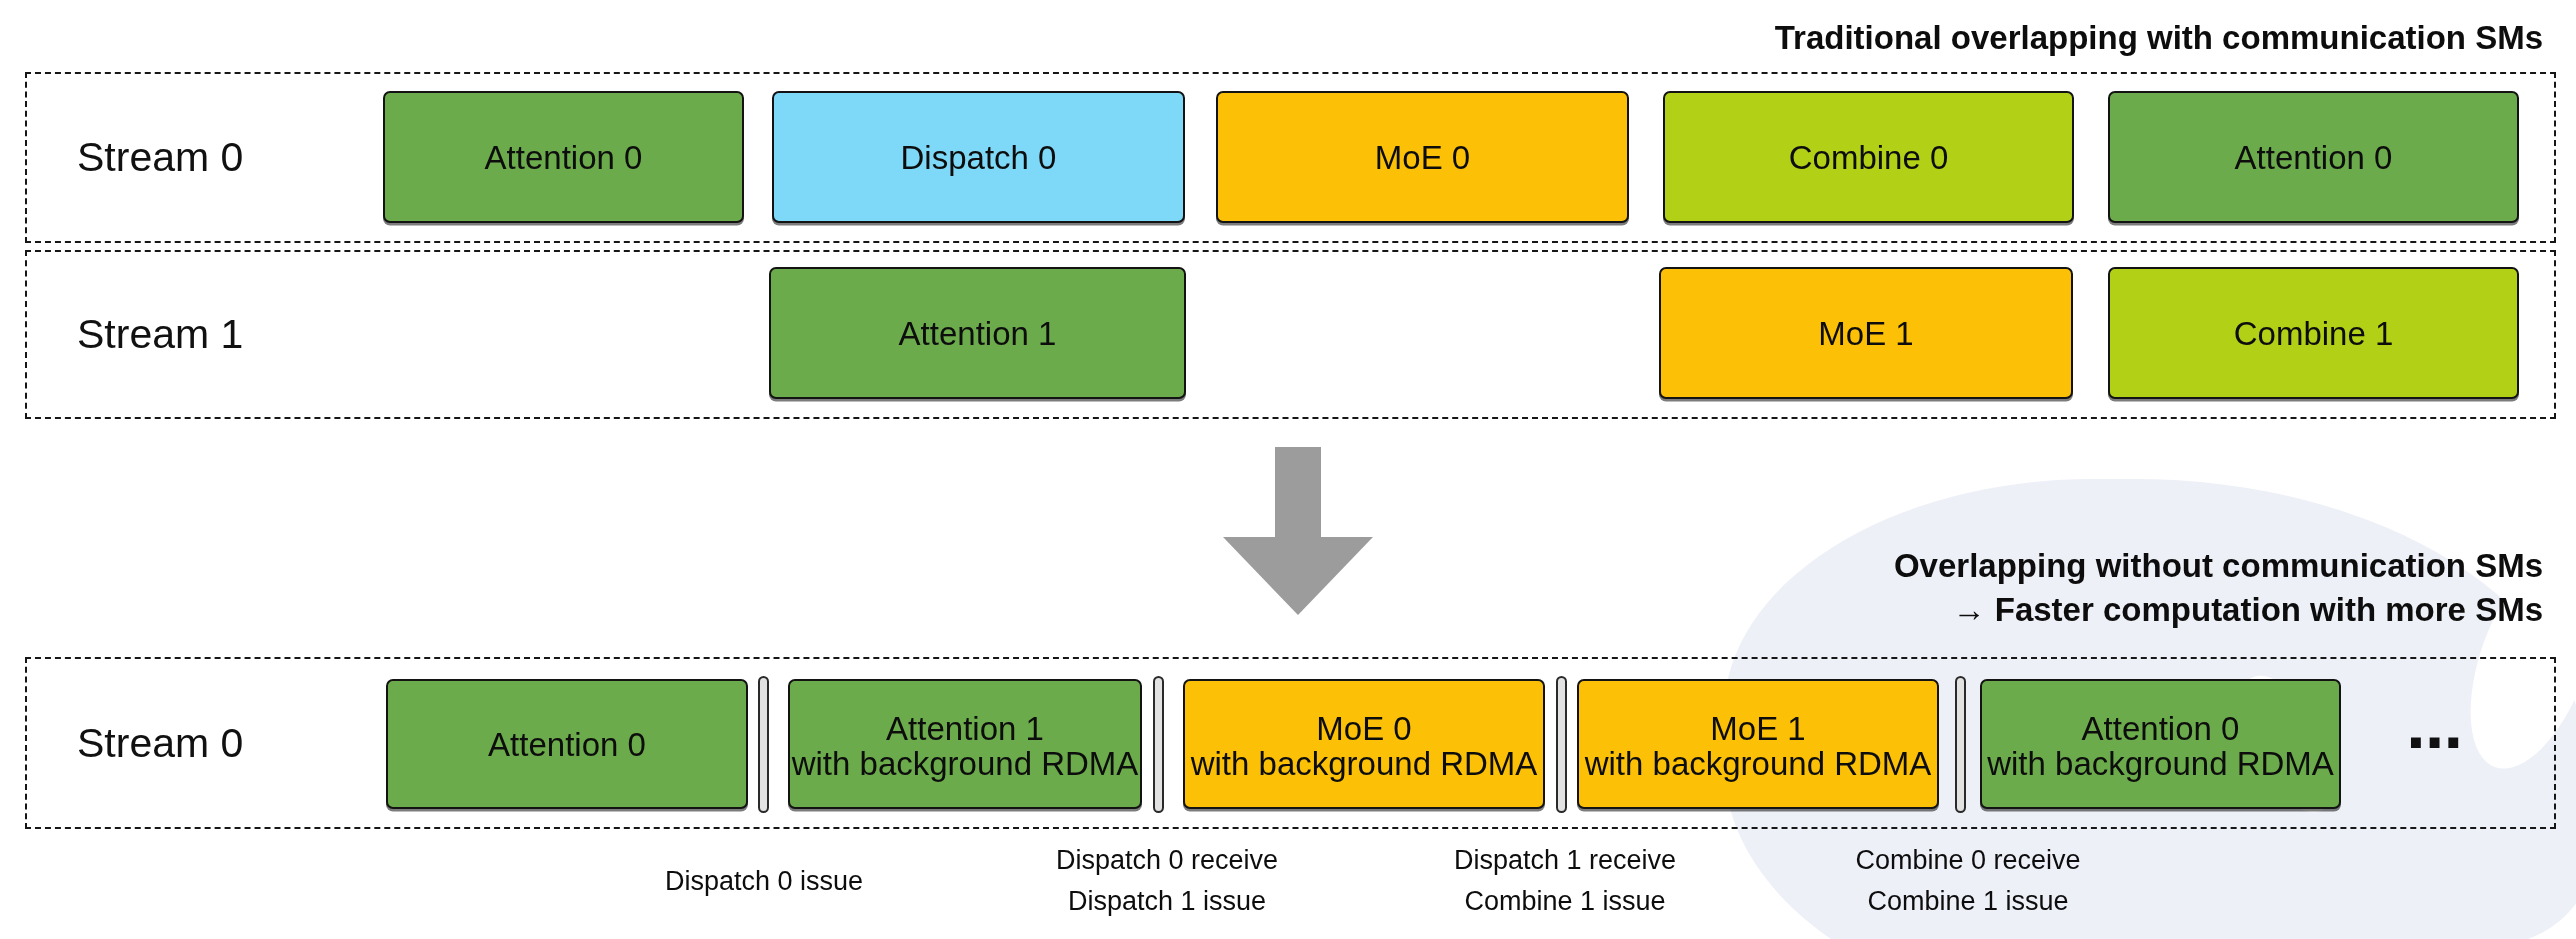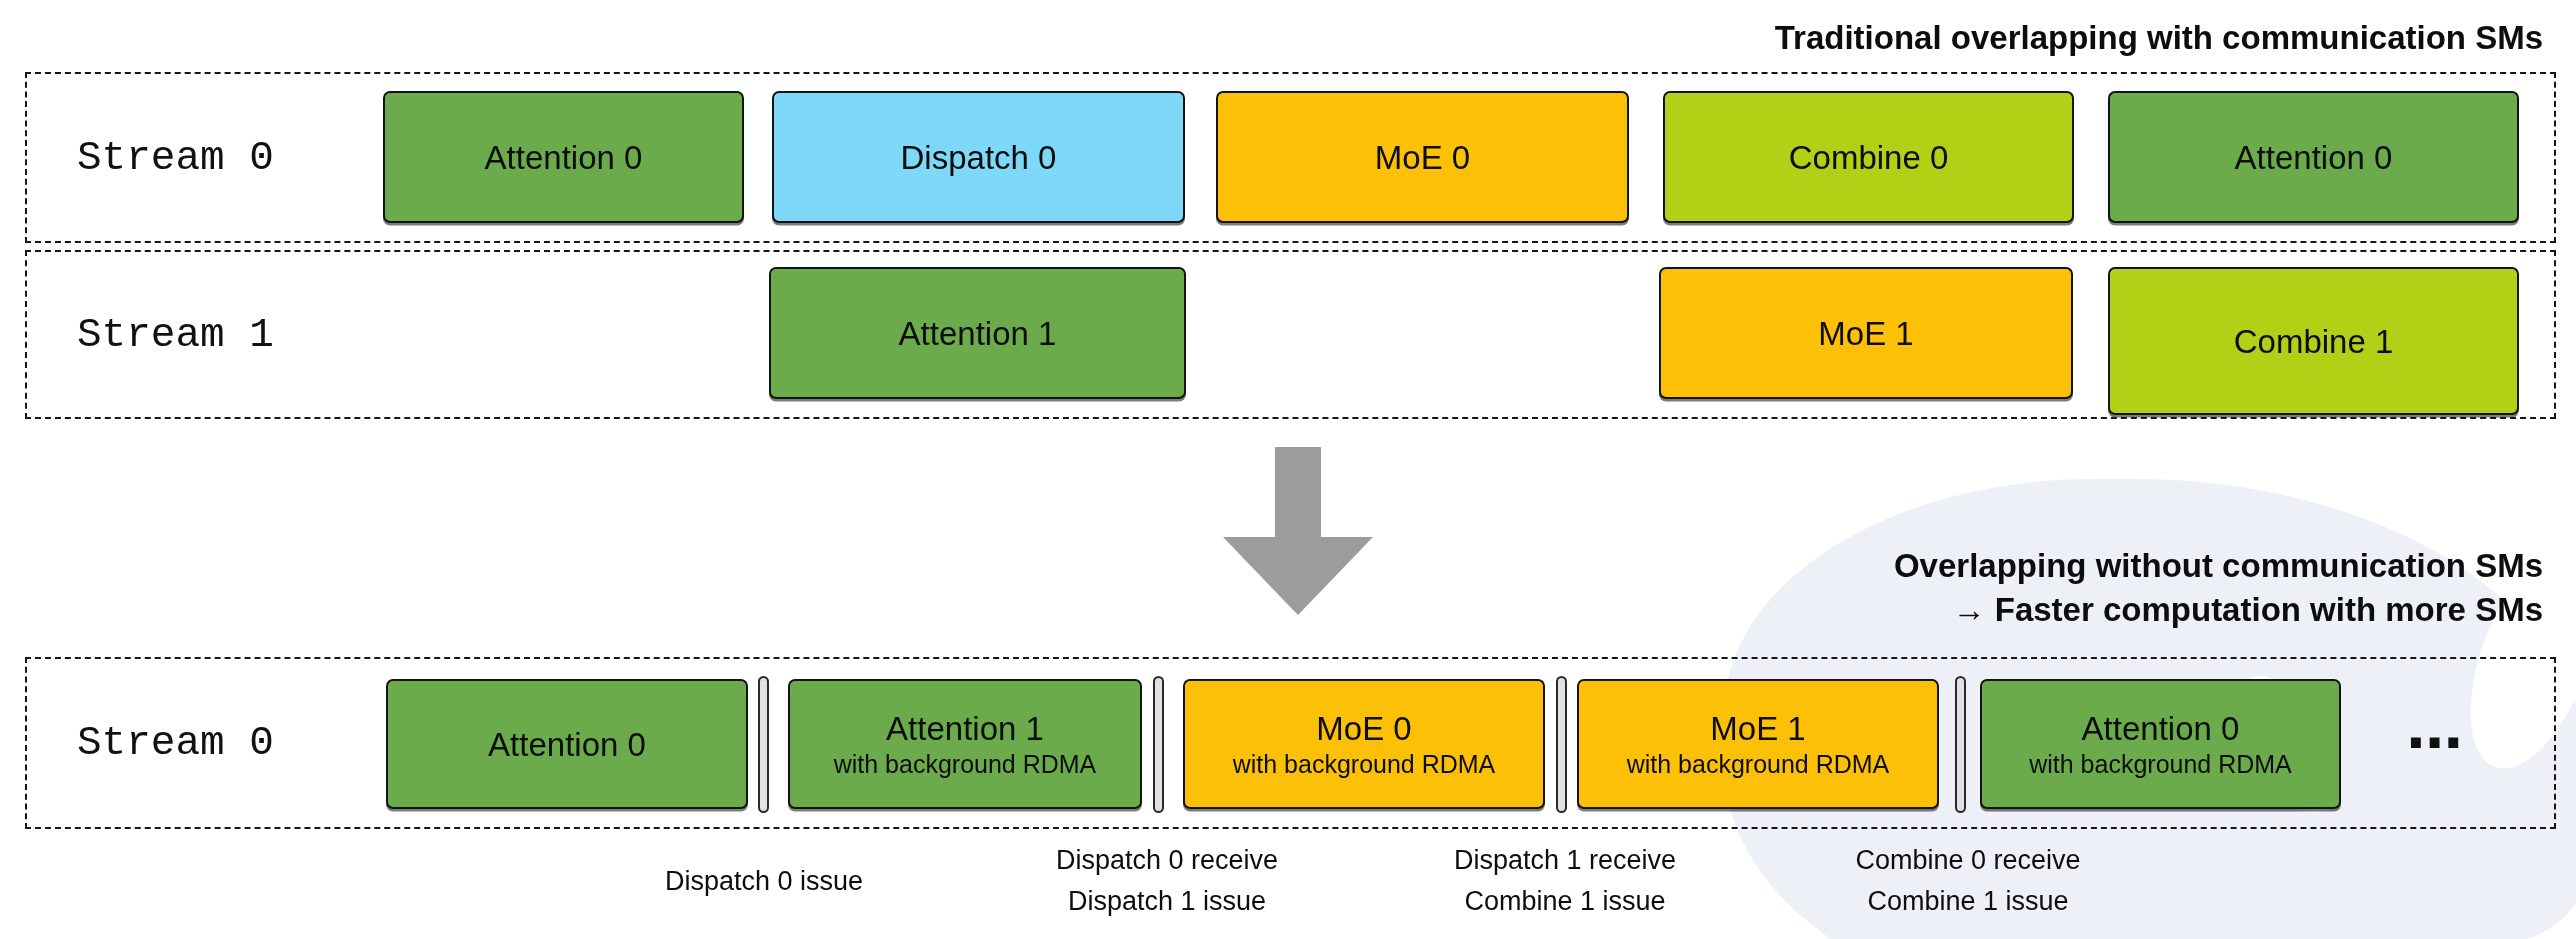--- a/index.html
+++ b/index.html
@@ -25,39 +25,39 @@
   .lane{
     position:absolute;left:25px;width:2531px;z-index:1;
     border:2.6px dashed #161616;box-sizing:border-box;background:transparent;
   }
   .lane1{top:72px;height:171px;}
   .lane2{top:250px;height:169px;}
   .lane3{top:657px;height:172px;}
 
   .lane-label{
     position:absolute;z-index:2;left:77px;display:flex;align-items:center;
-    font-size:41px;color:#111;font-family:Liberation Mono, monospace;
+    font-size:41px;color:#111;
   }
   .lbl1{top:72px;height:171px;}
   .lbl2{top:250px;height:169px;}
   .lbl3{top:657px;height:172px;}
 
   .blk{
     position:absolute;z-index:2;box-sizing:border-box;
     border:2.6px solid #131313;border-radius:7px;
     display:flex;flex-direction:column;align-items:center;justify-content:center;
     box-shadow:0 2.6px 0 rgba(17,17,17,0.55);
     text-align:center;
   }
   .attention{background:var(--attention);}
   .dispatch{background:var(--dispatch);}
   .moe{background:var(--moe);text-align:center;}
   .combine{background:var(--combine);}
   .blk-label{font-size:33px;color:#0d0d0d;line-height:39px;}
-  .blk-sub{font-size:25px;color:#0d0d0d;line-height:30px;margin-top:1.8px;}
+  .blk-sub{font-size:33px;color:#0d0d0d;line-height:30px;margin-top:1.8px;}
 
   .sep{
     position:absolute;z-index:2;width:11.4px;height:137px;top:676px;
     background:var(--separator_fill);border:2.2px solid #2a2a2a;border-radius:7px;
     box-sizing:border-box;
   }
 
   .arrow{position:absolute;z-index:2;}
   .arrow-stem{position:absolute;left:1275px;top:447px;width:46px;height:91px;background:var(--arrow);}
   .arrow-head{
@@ -111,21 +111,21 @@
 
   <div class="lane lane2"></div>
   <div class="lane-label lbl2">Stream 1</div>
 
   <div class="blk attention" style="left:769px;top:267px;width:417px;height:132px">
     <span class="blk-label">Attention 1</span>
   </div>
   <div class="blk moe" style="left:1659px;top:267px;width:414px;height:132px">
     <span class="blk-label">MoE 1</span>
   </div>
-  <div class="blk combine" style="left:2108px;top:267px;width:411px;height:148px">
+  <div class="blk combine" style="left:2108px;top:267px;width:411px;height:132px">
     <span class="blk-label">Combine 1</span>
   </div>
 
   <div class="arrow">
     <div class="arrow-stem"></div>
     <div class="arrow-head"></div>
   </div>
 
   <div class="section-title t2">
     <div>Overlapping without communication SMs</div>

